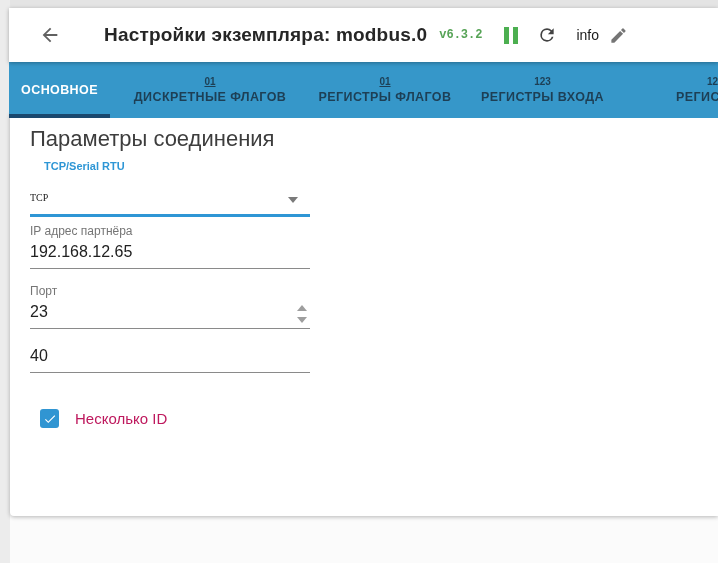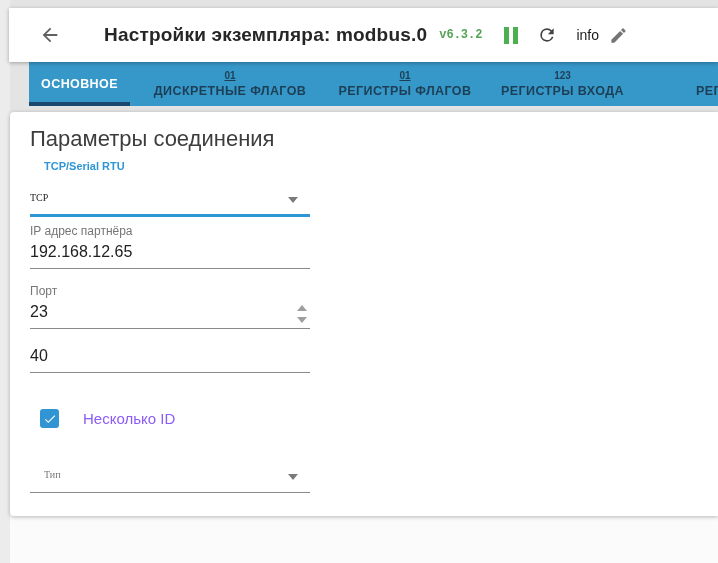--- a/index.html
+++ b/index.html
@@ -17,22 +17,22 @@
   .back-btn { width:24px; height:24px; display:flex; align-items:center; justify-content:center; cursor:pointer; }
   .title { margin-left:42px; font-size:19px; font-weight:700; color:#262626; letter-spacing:.2px; }
   .version { margin-left:12px; font-size:12px; font-weight:700; color:#56a356;font-family:Liberation Mono, monospace; }
   .pause { margin-left:22px; display:flex; gap:4px; cursor:pointer; }
   .pause i { display:block; width:5px; height:17px; background:#4caf50; }
   .refresh { margin-left:19px; width:20px; height:20px; cursor:pointer; }
   .info-link { margin-left:19px; font-size:14px; color:#1b1b1b; cursor:pointer; }
   .pencil { margin-left:10px; width:19px; height:19px; cursor:pointer; }
 
   
-  .tabbar { position:absolute; left:9px; top:62px; right:0; height:44px; background:#3697c9;
-    display:flex; overflow:hidden; z-index:2;margin-left:20px; }
+  .tabbar { position:absolute; left:9px; top:62px; right:0; height:56px; background:#3697c9;
+    display:flex; overflow:hidden; z-index:2; }
   .tab { position:relative; height:100%; display:flex; flex-direction:column;
     align-items:center; justify-content:center; cursor:pointer; flex:none; }
   .tab-label { font-size:12.5px; font-weight:700; letter-spacing:.4px; color:#1d3f55; white-space:nowrap; }
   .tab.active .tab-label { color:#ffffff; }
   .tab-badge { font-size:10px; font-weight:700; color:#1d3f55; margin-bottom:3px; white-space:nowrap; }
   .tab-badge.u { text-decoration:underline; }
   .tab-indicator { position:absolute; left:0; bottom:0; width:100%; height:4px; background:#1a486e; }
 
   
   .card { position:absolute; left:10px; top:112px; width:708px; height:404px; background:#ffffff;
@@ -54,21 +54,21 @@
     padding:5px 0 7px 0; border-bottom:1.5px solid #8a8a8a; }
   .spinner { position:absolute; right:2px; top:21px; width:12px; height:18px; cursor:pointer; }
   .spinner .up { position:absolute; left:1px; top:0; width:0; height:0;
     border-left:5px solid transparent; border-right:5px solid transparent; border-bottom:6px solid #9e9e9e; }
   .spinner .down { position:absolute; left:1px; bottom:0; width:0; height:0;
     border-left:5px solid transparent; border-right:5px solid transparent; border-top:6px solid #9e9e9e; }
 
   .checkbox-row { position:absolute; left:30px; top:297px; display:flex; align-items:center; cursor:pointer; }
   .checkbox { width:19px; height:19px; border-radius:3px; background:#3095d2;
     display:flex; align-items:center; justify-content:center; }
-  .checkbox-label { margin-left:24px; font-size:15px; color:#8b5cf6; }
+  .checkbox-label { margin-left:16px; font-size:15px; color:#be185d; }
 </style>
 </head>
 <body>
 
 <div class="stage">
   <div class="bg-top"></div>
   <div class="bg-left"></div>
 
   <div class="header">
     <div class="back-btn">
@@ -147,18 +147,14 @@
 
     <div class="checkbox-row">
       <div class="checkbox">
         <svg width="14" height="14" viewBox="0 0 24 24">
           <path fill="#ffffff" d="M9 16.17L4.83 12l-1.42 1.41L9 19 21 7l-1.41-1.41z"></path>
         </svg>
       </div>
       <span class="checkbox-label">Несколько ID</span>
     </div>
 
-    <div class="field select-field gray" style="top:348px;height:33px">
-      <span class="select-value placeholder">Тип</span>
-      <span class="arrow-down"></span>
-    </div>
   </div>
 </div>
 
 </body></html>

